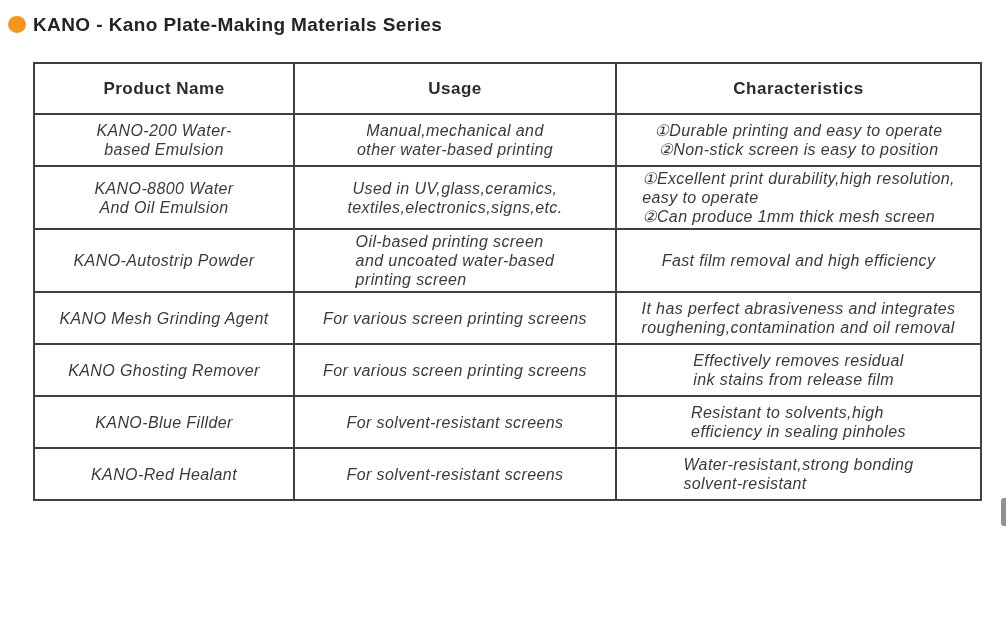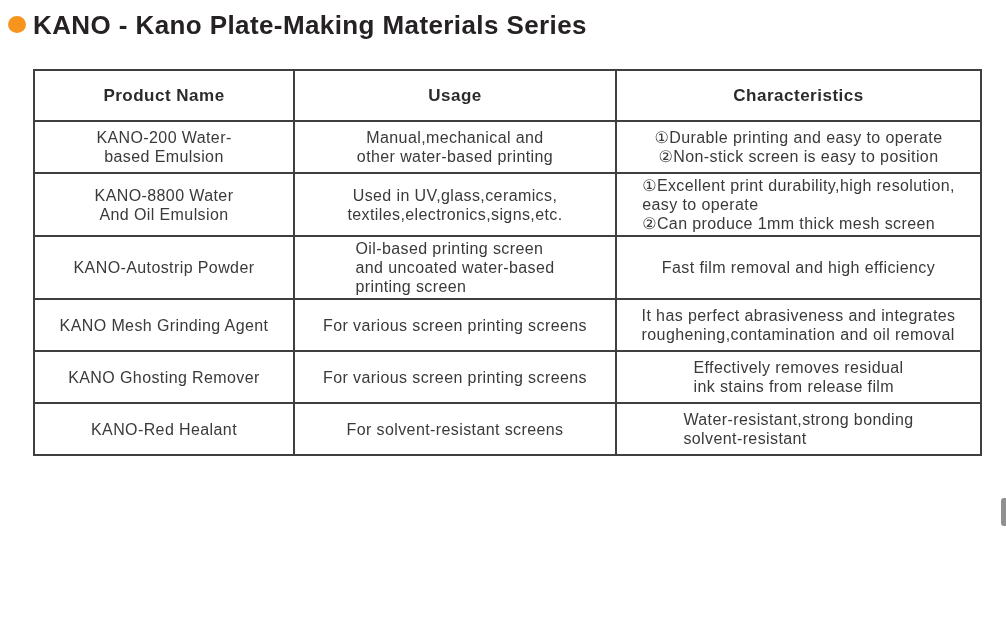--- a/index.html
+++ b/index.html
@@ -25,32 +25,32 @@
     top: 16px;
     width: 18px;
     height: 17px;
     border-radius: 50%;
     background: #F7941E;
   }
   .page-title {
     position: absolute;
     left: 33px;
     top: 10px;
-    font-size: 26px;
+    font-size: 19px;
     line-height: 30px;
     font-weight: bold;
     letter-spacing: 0.4px;
     color: #262224;
     white-space: pre-line;
   }
   
   table.materials {
     position: absolute;
     left: 33px;
-    top: 69px;
+    top: 62px;
     border-collapse: collapse;
     table-layout: fixed;
     width: 947px;
   }
   table.materials col.c1 { width: 260px; }
   table.materials col.c2 { width: 322px; }
   table.materials col.c3 { width: 365px; }
   table.materials th,
   table.materials td {
     border: 2px solid #3f3f3f;
@@ -64,20 +64,21 @@
     font-size: 17px;
     font-weight: bold;
     letter-spacing: 0.5px;
     color: #2b2b2b;
   }
   table.materials td {
     height: 52px;
     font-size: 16px;
     line-height: 19px;
     letter-spacing: 0.4px;
+    font-style: italic;
   }
   span.t {
     display: inline-block;
     white-space: pre-line;
     text-align: center;
   }
   td.left span.t { text-align: left; }
   td.fs15 { font-size: 14.8px; line-height: 17px; }
   td.fs155 { font-size: 15.3px; line-height: 18px; }
   td.lh17 { line-height: 17px; font-size: 15.5px; }
@@ -149,20 +150,26 @@
 roughening,contamination and oil removal</span></td>
     </tr>
 
     <tr>
       <td><span class="t">KANO Ghosting Remover</span></td>
       <td><span class="t">For various screen printing screens</span></td>
       <td class="left"><span class="t">Effectively removes residual
 ink stains from release film</span></td>
     </tr>
 
+    <tr>
+      <td><span class="t">KANO-Blue Fillder</span></td>
+      <td><span class="t">For solvent-resistant screens</span></td>
+      <td class="left"><span class="t">Resistant to solvents,high
+efficiency in sealing pinholes</span></td>
+    </tr>
 
     <tr>
       <td><span class="t">KANO-Red Healant</span></td>
       <td><span class="t">For solvent-resistant screens</span></td>
       <td class="left"><span class="t">Water-resistant,strong bonding
 solvent-resistant</span></td>
     </tr>
   </tbody>
     </table>
 

